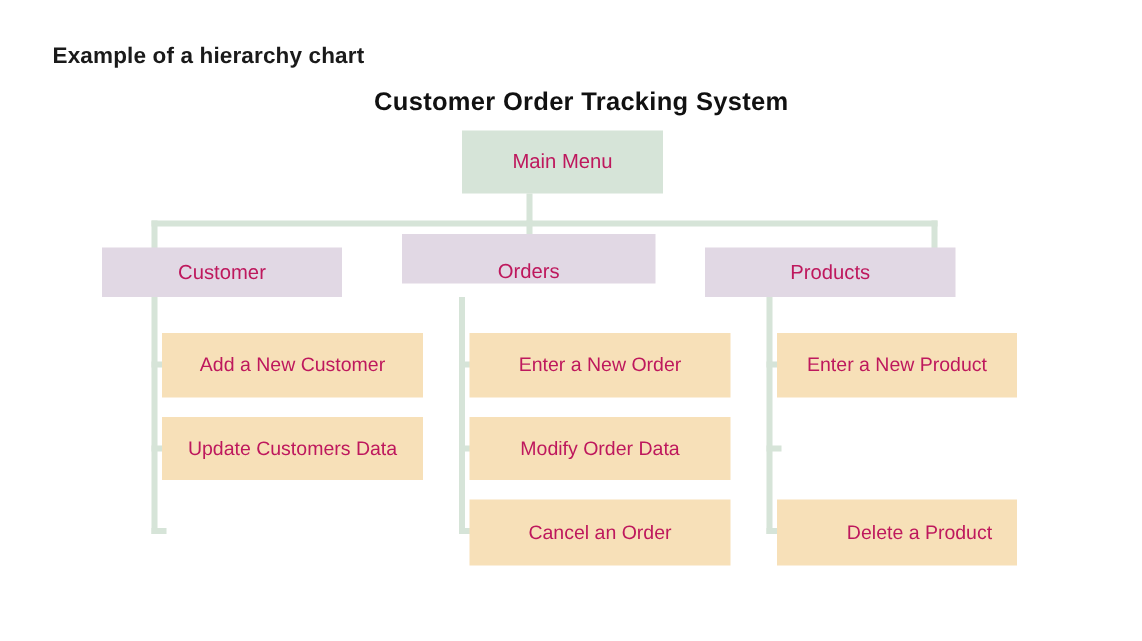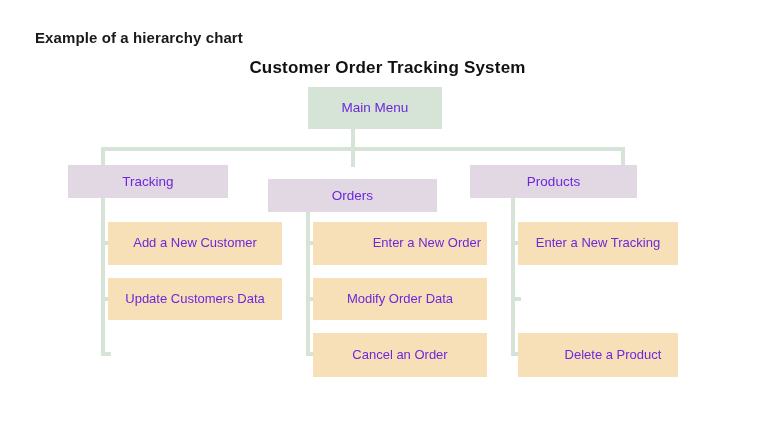--- a/index.html
+++ b/index.html
@@ -62,21 +62,21 @@
   }
 
   
   .node {
     position: absolute;
     display: flex;
     align-items: center;
     justify-content: center;
     text-align: center;
     font-size: 13.5px;
-    color: #6d28d9;
+    color: #be185d;
     line-height: 1.15;
     box-sizing: border-box;
     padding: 0 6px;
   }
   .node.root {
     background: #d6e4d8;
   }
   .node.branch {
     background: #e1d8e4;
   }
@@ -116,48 +116,48 @@
   <div class="conn" style="left:511px; top:198px; width:4px; height:158px;"></div>
   <div class="conn" style="left:511px; top:241px; width:10px; height:4px;"></div>
   <div class="conn" style="left:511px; top:297px; width:10px; height:4px;"></div>
   <div class="conn" style="left:511px; top:352px; width:10px; height:4px;"></div>
 
   <div class="node root" style="left:308px; top:87px; width:134px; height:42px;">
     <span>Main Menu</span>
   </div>
 
   <div class="node branch" style="left:68px; top:165px; width:160px; height:33px;">
-    <span>Tracking</span>
+    <span>Customer</span>
   </div>
 
-  <div class="node branch" style="left:268px; top:179px; width:169px; height:33px;">
+  <div class="node branch" style="left:268px; top:156px; width:169px; height:33px;align-items:flex-end;">
     <span>Orders</span>
   </div>
 
   <div class="node branch" style="left:470px; top:165px; width:167px; height:33px;">
     <span>Products</span>
   </div>
 
   <div class="node leaf" style="left:108px; top:222px; width:174px; height:43px;">
     <span>Add a New Customer</span>
   </div>
   <div class="node leaf" style="left:108px; top:278px; width:174px; height:42px;">
     <span>Update Customers Data</span>
   </div>
 
-  <div class="node leaf" style="left:313px; top:222px; width:174px; height:43px;justify-content:flex-end;">
+  <div class="node leaf" style="left:313px; top:222px; width:174px; height:43px;">
     <span>Enter a New Order</span>
   </div>
   <div class="node leaf" style="left:313px; top:278px; width:174px; height:42px;">
     <span>Modify Order Data</span>
   </div>
   <div class="node leaf" style="left:313px; top:333px; width:174px; height:44px;">
     <span>Cancel an Order</span>
   </div>
 
   <div class="node leaf" style="left:518px; top:222px; width:160px; height:43px;">
-    <span>Enter a New Tracking</span>
+    <span>Enter a New Product</span>
   </div>
   <div class="node leaf" style="left:518px; top:333px; width:160px; height:44px;padding-left:36px;">
     <span>Delete a Product</span>
   </div>
 
 </div>
 
 </body></html>

